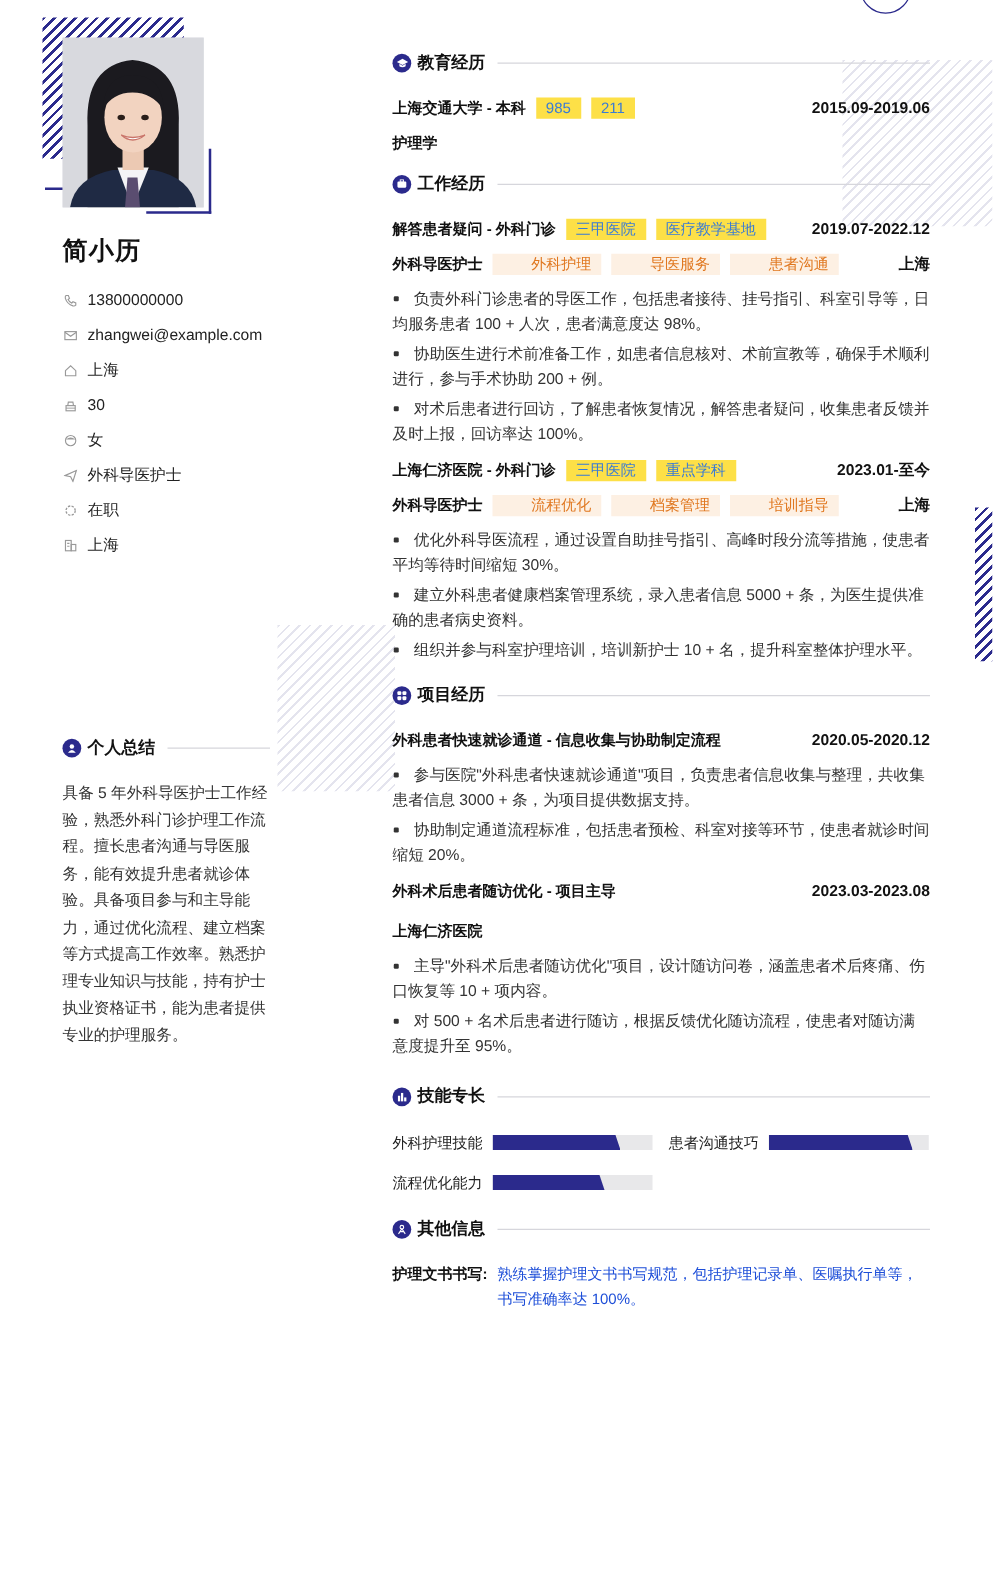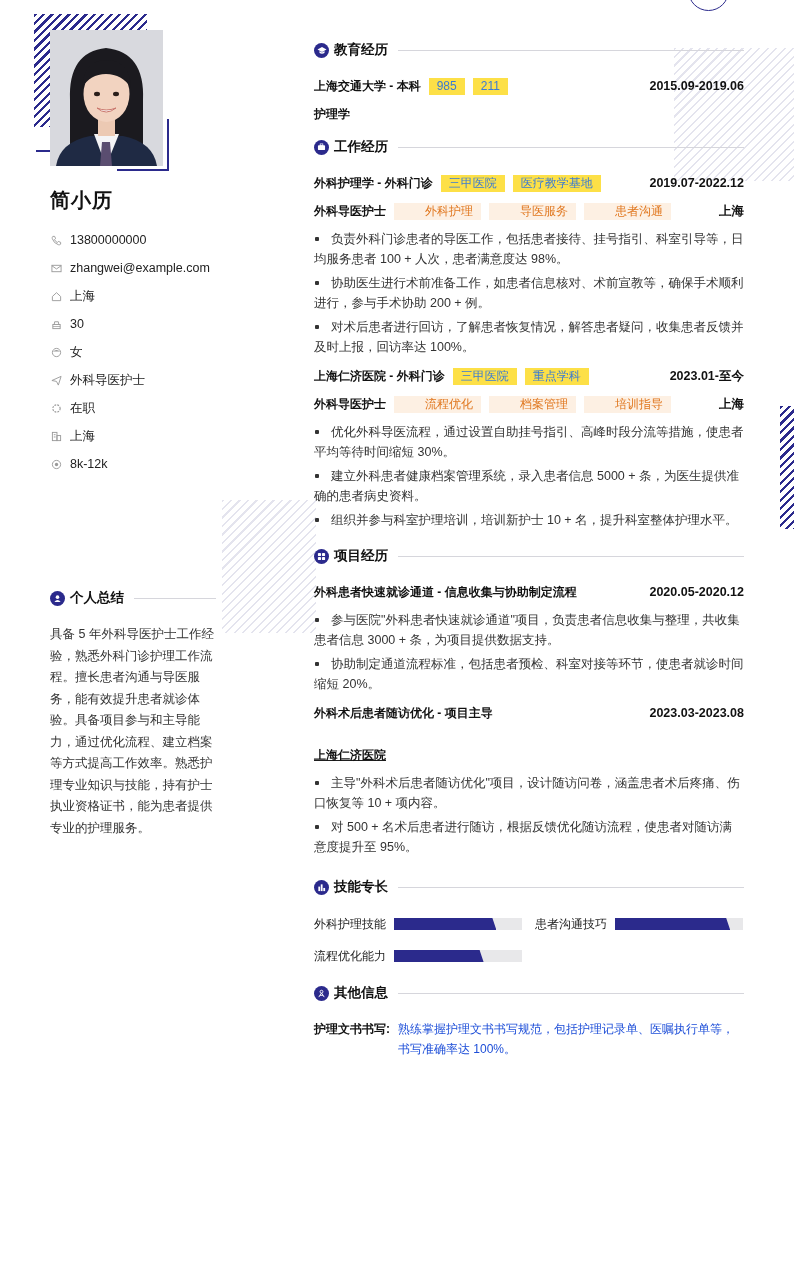--- a/index.html
+++ b/index.html
@@ -154,29 +154,20 @@
     <span class="ic">
         <svg width="11" height="11" viewBox="0 0 12 12">
           <rect x="1.5" y="1.5" width="5" height="9" fill="none" stroke="#999" stroke-width="1"></rect>
           <rect x="6.5" y="5" width="4" height="5.5" fill="none" stroke="#999" stroke-width="1"></rect>
           <line x1="3" y1="4" x2="5" y2="4" stroke="#999"></line>
           <line x1="3" y1="6.5" x2="5" y2="6.5" stroke="#999"></line>
         </svg>
       </span>
     <span>上海</span>
   </div>
-  <div class="contact">
-    <span class="ic">
-        <svg width="11" height="11" viewBox="0 0 12 12">
-          <circle cx="6" cy="6" r="4.5" fill="none" stroke="#999" stroke-width="1"></circle>
-          <circle cx="6" cy="6" r="1.8" fill="#999"></circle>
-        </svg>
-      </span>
-    <span>8k-12k</span>
-  </div>
 </div>
 
 <div class="summary">
   <div class="sec-head">
     <span class="sec-ic">
         <svg width="9" height="9" viewBox="0 0 10 10">
           <circle cx="5" cy="3.5" r="2" fill="#fff"></circle>
           <path d="M1.5 9 Q5 4.5 8.5 9 Z" fill="#fff"></path>
         </svg>
       </span>
@@ -216,21 +207,21 @@
           <svg width="9" height="8" viewBox="0 0 10 9">
             <rect x="1" y="2.5" width="8" height="5.5" rx="1" fill="#fff"></rect>
             <rect x="3.5" y="1" width="3" height="2" fill="none" stroke="#fff" stroke-width="0.8"></rect>
           </svg>
         </span>
       <span class="sec-title">工作经历</span>
       <span class="sec-line"></span>
     </div>
 
     <div class="row" style="margin-top:17px;">
-      <span class="title">外科护理学 - 外科门诊</span>
+      <span class="title">解答患者疑问 - 外科门诊</span>
       <span class="tag blue">三甲医院</span>
       <span class="tag blue">医疗教学基地</span>
       <span class="right">2019.07-2022.12</span>
     </div>
     <div class="row" style="margin-top:10px;">
       <span class="title">外科导医护士</span>
       <span class="tag orange">外科护理</span>
       <span class="tag orange">导医服务</span>
       <span class="tag orange">患者沟通</span>
       <span class="right">上海</span>
@@ -281,21 +272,21 @@
     </div>
     <ul class="bullets" style="margin-top:9px;">
       <li>参与医院"外科患者快速就诊通道"项目，负责患者信息收集与整理，共收集患者信息 3000 + 条，为项目提供数据支持。</li>
       <li>协助制定通道流程标准，包括患者预检、科室对接等环节，使患者就诊时间缩短 20%。</li>
     </ul>
 
     <div class="row" style="margin-top:10px;">
       <span class="title">外科术后患者随访优化 - 项目主导</span>
       <span class="right">2023.03-2023.08</span>
     </div>
-    <div class="row" style="margin-top:24px;text-decoration:underline;">
+    <div class="row" style="margin-top:14px;">
       <span class="title">上海仁济医院</span>
     </div>
     <ul class="bullets" style="margin-top:9px;">
       <li>主导"外科术后患者随访优化"项目，设计随访问卷，涵盖患者术后疼痛、伤口恢复等 10 + 项内容。</li>
       <li>对 500 + 名术后患者进行随访，根据反馈优化随访流程，使患者对随访满意度提升至 95%。</li>
     </ul>
   </div>
 
   <div class="section" style="margin-top:20px;">
     <div class="sec-head">

